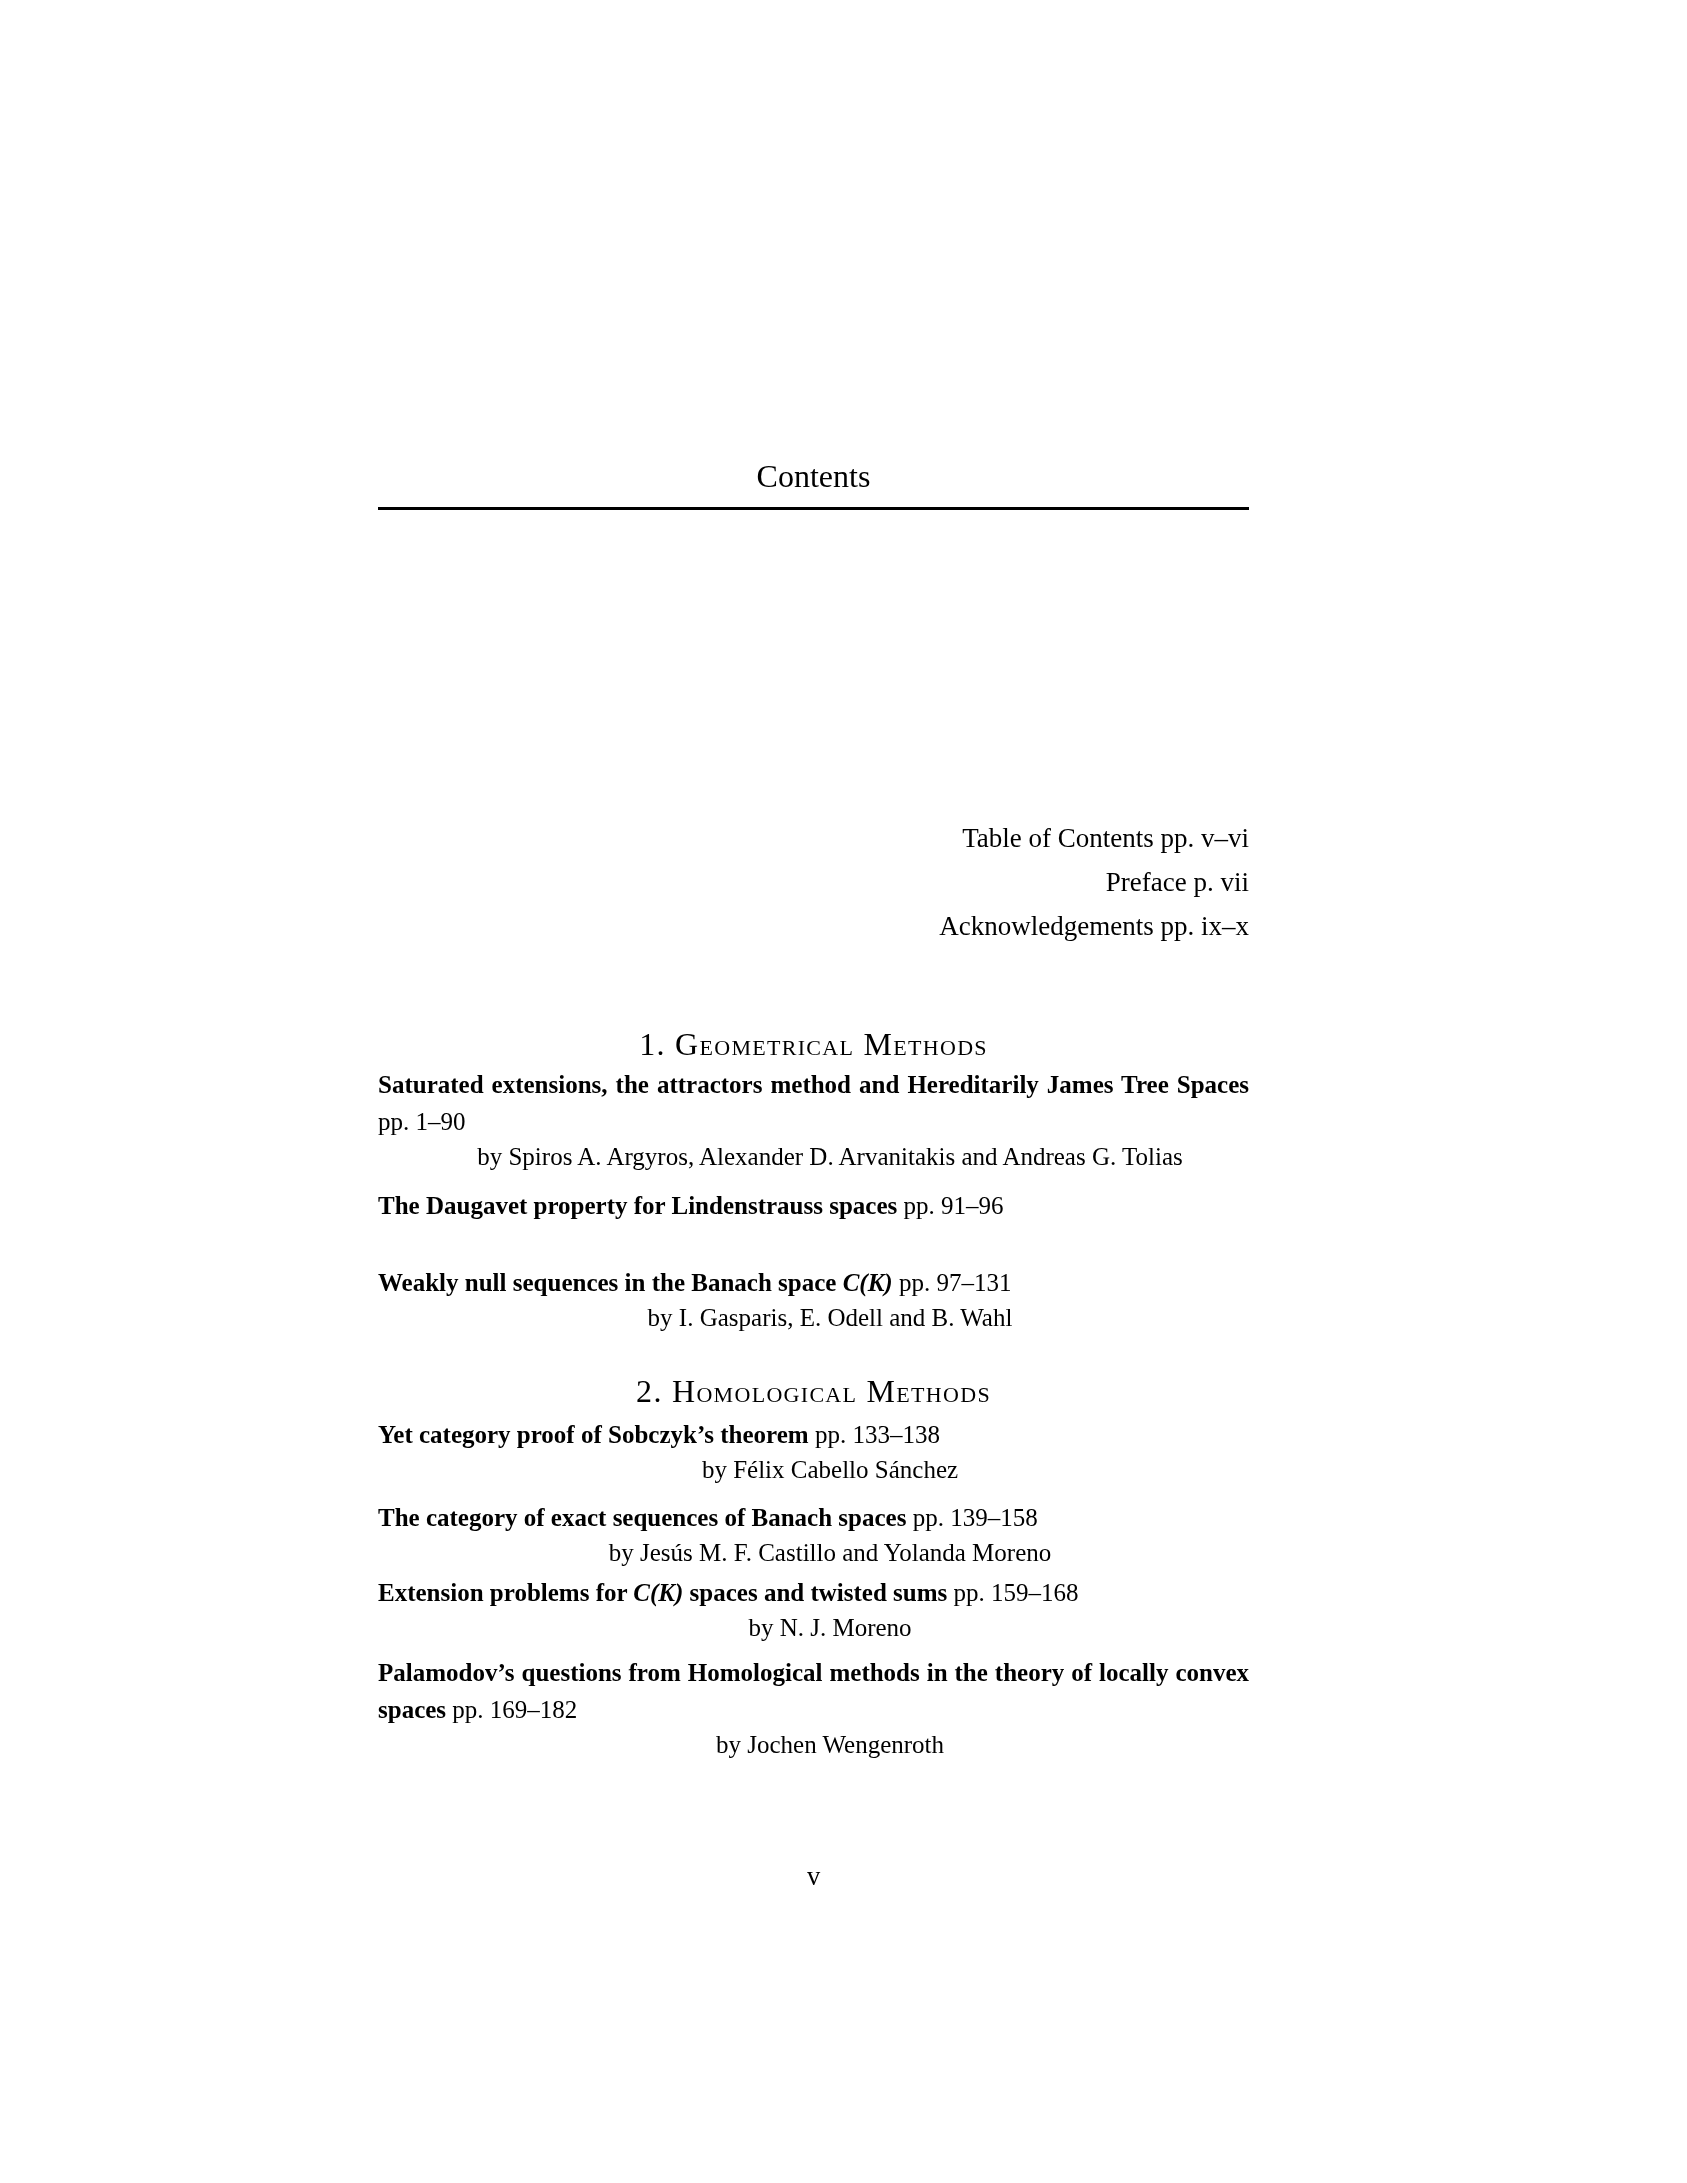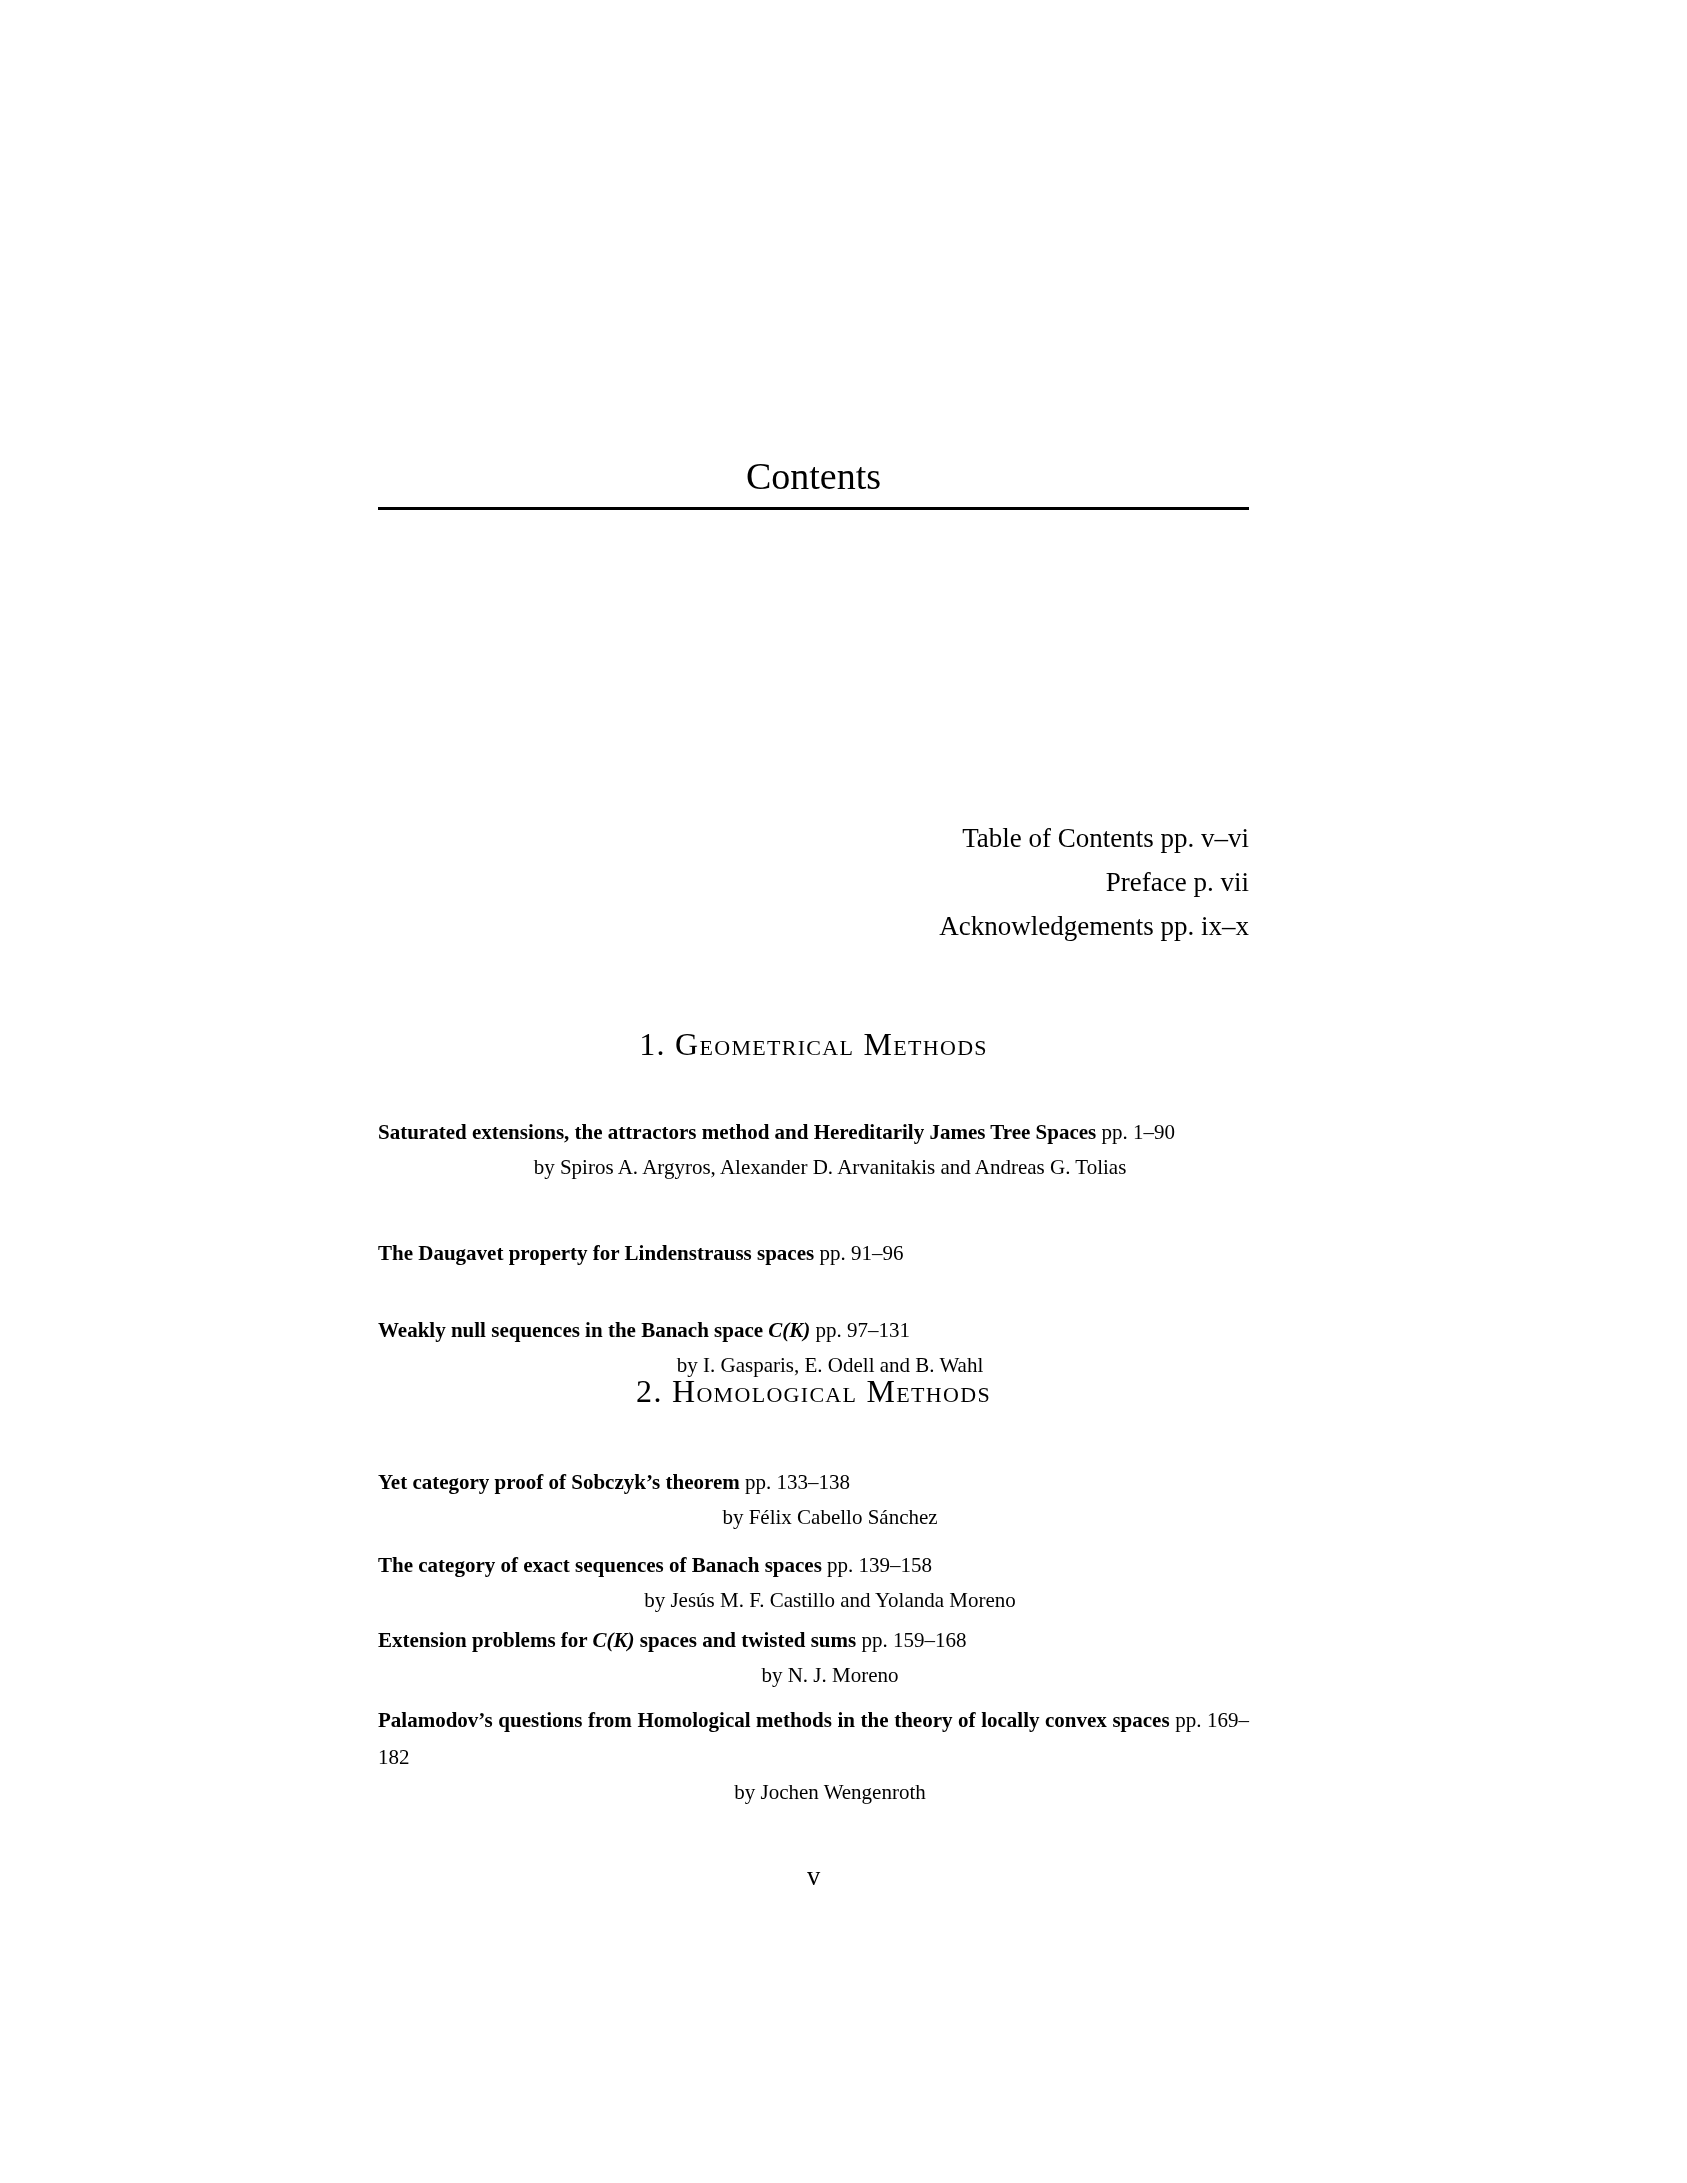--- a/index.html
+++ b/index.html
@@ -18,21 +18,21 @@
   }
   
   .blk {
     position: absolute;
     left: 378px;
     width: 871px;
   }
   .doc-title {
     top: 453px;
     text-align: center;
-    font-size: 38px;
+    font-size: 32px;
     line-height: 46px;
   }
   .title-rule {
     top: 507px;
     height: 2.6px;
     background: #000000;
   }
   .front-matter {
     top: 816px;
     font-size: 27px;
@@ -42,24 +42,23 @@
   .section-heading {
     font-size: 32px;
     line-height: 37px;
     text-align: center;
     letter-spacing: 1.3px;
   }
   .sc {
     font-variant: small-caps;
   }
   .entry {
-    font-size: 21px;
+    font-size: 25px;
     line-height: 37px;
     text-align: justify;
-    margin-top: 48px;
   }
   .etitle {
     font-weight: bold;
   }
   .math {
     font-style: italic;
   }
   .pages {
     font-weight: normal;
   }

